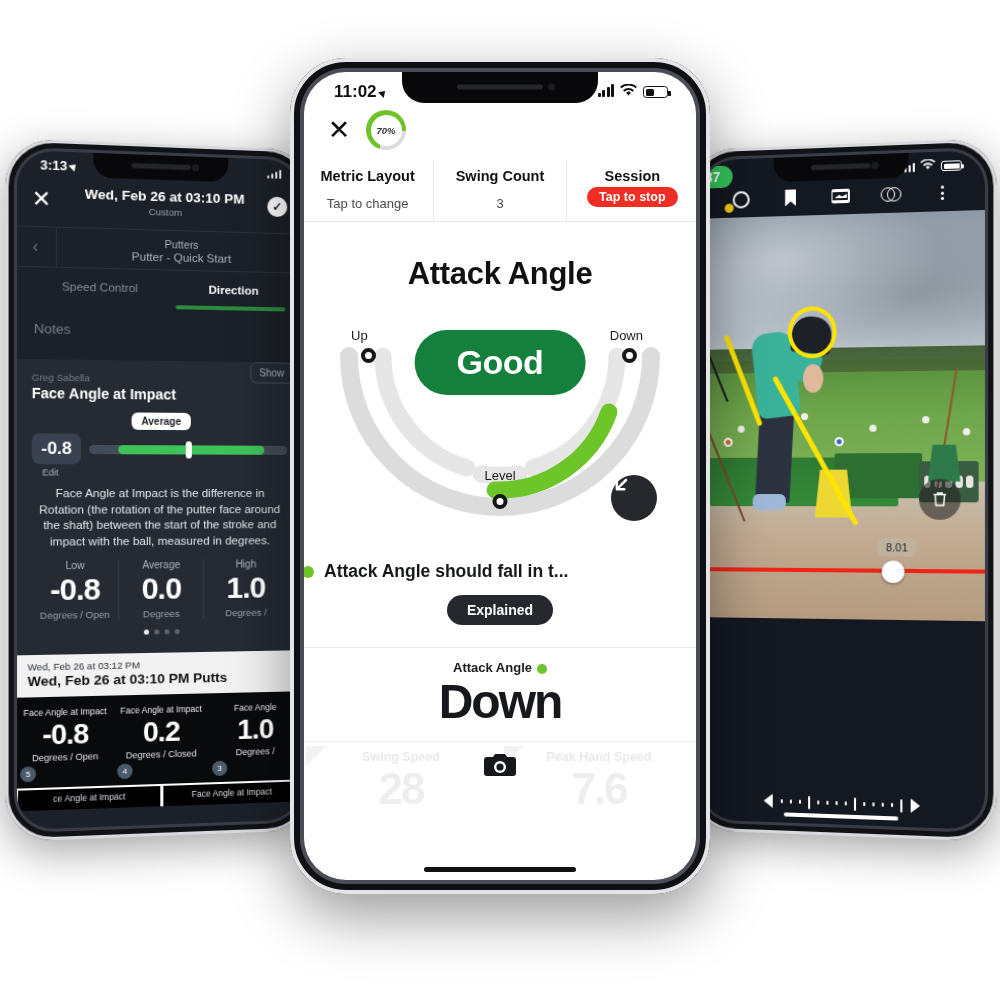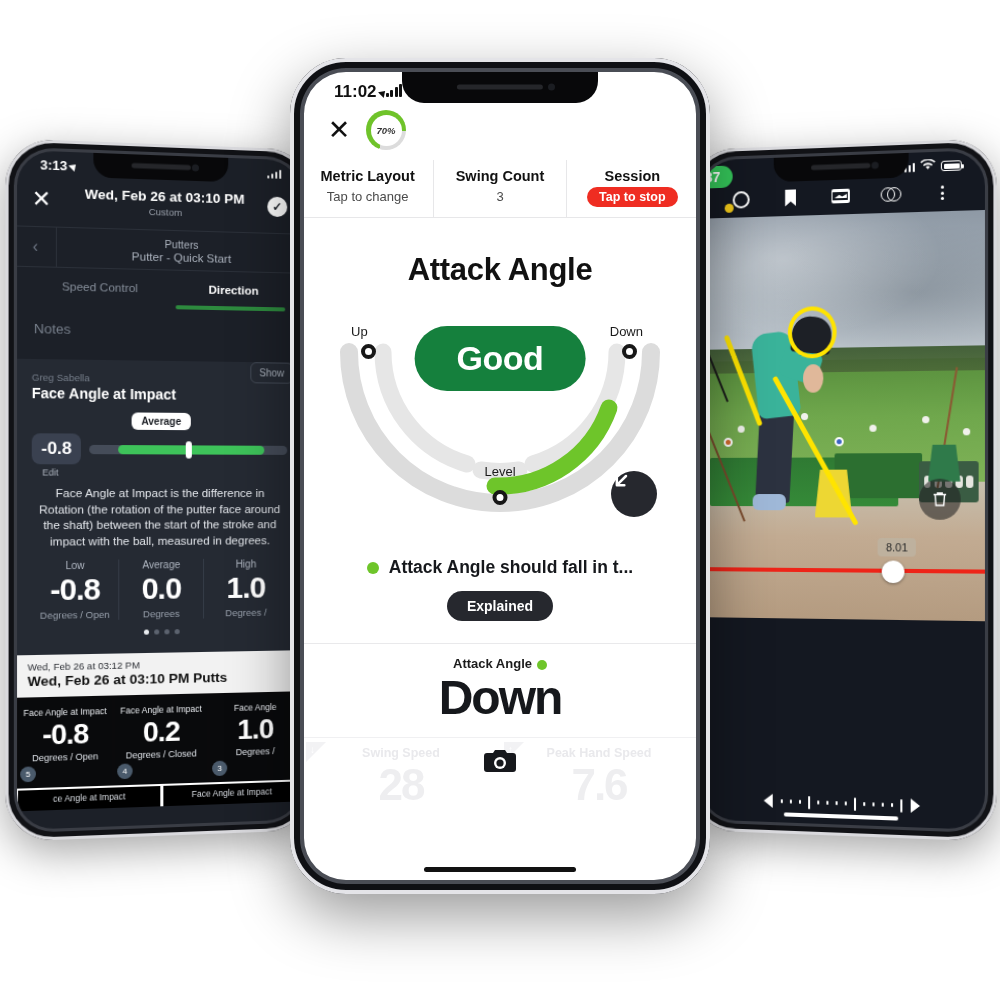--- a/index.html
+++ b/index.html
@@ -212,21 +212,21 @@
     width:112px; height:4px; background:#fff; border-radius:3px; }
 
   
   #phone-center { left: 290px; top: 58px; width: 420px; height: 836px; z-index: 20;
     box-shadow: 0 22px 60px rgba(0,0,0,.40); border-radius: 56px; background:#101114; }
   #phone-center .frame-outline { border-radius:56px; border:4px solid #e4e4e8;
     box-shadow: inset 0 0 0 6px #0f1014, inset 0 0 0 10px #4a4d55; }
   #phone-center .screen { inset: 12px; border-radius: 46px; background:#fff; }
   #phone-center .notch { width: 196px; height: 33px; top: 12px; border-bottom-left-radius:22px; border-bottom-right-radius:22px; }
 
-  .c-status { display:flex; align-items:center;
+  .c-status { display:flex; justify-content:space-between; align-items:center;
     padding: 12px 30px 2px 32px; color:#111; font-size:17px; font-weight:700; }
   .c-status .loc-arrow { border-left-color:#111; }
   .c-status .right { display:flex; align-items:center; gap:6px; }
   .c-bars i { background:#111; width:3px; }
   .c-bars i:nth-child(1){height:4px}.c-bars i:nth-child(2){height:7px}
   .c-bars i:nth-child(3){height:10px}.c-bars i:nth-child(4){height:13px}
   .c-batt { width:25px; height:12px; border:1.6px solid #111; border-radius:3.5px; position:relative; }
   .c-batt::after{content:"";position:absolute;right:-3.5px;top:3.5px;width:2.5px;height:5px;background:#111;border-radius:0 1px 1px 0;}
   .c-batt i{position:absolute;left:1.5px;top:1.5px;bottom:1.5px;width:36%;background:#111;border-radius:1.5px;}
   .c-wifi svg { width:17px; height:13px; }
@@ -246,21 +246,21 @@
     transform: rotate(45deg); margin-bottom:5px; }
   .ring { width:40px; height:40px; border-radius:50%; position:relative;
     background: conic-gradient(from 200deg, #6fc32a 0deg 252deg, #dcdcdc 252deg 360deg); }
   .ring i { position:absolute; inset:4.5px; border-radius:50%; background:#fff;
     display:flex; align-items:center; justify-content:center; font-size:9.5px; font-weight:600; color:#333; }
 
   .c-subnav { display:flex; border-bottom:1px solid #e7e7e9; margin-top:10px; }
   .c-subcell { flex:1; text-align:center; padding:8px 2px 10px; border-right:1px solid #e7e7e9; }
   .c-subcell:last-child{border-right:none}
   .c-subcell .k { font-size:14.5px; font-weight:700; color:#121212; }
-  .c-subcell .v { font-size:13px; color:#4a4a4a; margin-top:5px; }
+  .c-subcell .v { font-size:13px; color:#4a4a4a; margin-top:12px; }
   .stop-pill { display:inline-block; background:#ef2d22; color:#fff; font-size:12.5px; font-weight:700;
     border-radius:14px; padding:3px 12px; margin-top:3px; }
 
   .c-title { text-align:center; font-size:31px; font-weight:700; color:#111; padding: 34px 0 0; letter-spacing:-.3px; }
 
   .gauge-wrap { position:relative; width:330px; height:205px; margin: 28px auto 0; }
   .gauge-wrap svg { position:absolute; left:0; top:0; }
   .g-label { position:absolute; font-size:13px; color:#1b1b1b; font-weight:500; }
   .g-up { left: 16px; top: 8px; }
   .g-down { right: 22px; top: 8px; }
@@ -270,21 +270,21 @@
   .n-up { left: 26px; top: 28px; }
   .n-down { right: 28px; top: 28px; }
   .n-level { left:50%; transform:translateX(-50%); bottom: 16px; }
   .good-pill { position:absolute; left:50%; transform:translateX(-50%); top: 10px;
     background:#15803d; color:#fff; font-size:34px; font-weight:700;
     padding: 13px 42px; border-radius:42px; letter-spacing:-.5px; }
   .g-marker { position:absolute; right: 8px; bottom: 4px; width:46px; height:46px; border-radius:50%;
     background:#26282e; display:flex; align-items:center; justify-content:center; }
   .g-marker svg { width:20px; height:20px; }
 
-  .c-hintrow { display:flex; align-items:center; justify-content:center; gap:10px; margin-top: 36px; }
+  .c-hintrow { display:flex; align-items:center; gap:10px; margin-top: 36px; }
   .c-hintrow .dot { width:12px; height:12px; border-radius:50%; background:#6ec52a; }
   .c-hintrow .txt { font-size:17.5px; font-weight:700; color:#16181c; }
   .explained { display:block; margin: 13px auto 0; background:#26282e; color:#fff;
     font-size:14px; font-weight:700; border-radius:17px; padding:7px 20px; border:none; }
 
   .c-metrics { display:flex; border-top:1px solid #e9e9eb; margin-top: 22px; }
   .c-metric { flex:1; text-align:center; padding: 12px 4px 14px; border-right:1px solid #e9e9eb; }
   .c-metric:last-child{border-right:none}
   .c-metric .lab { font-size:13px; font-weight:700; color:#1b1b1b; }
   .c-metric .lab .gd { display:inline-block; width:10px; height:10px; border-radius:50%;

